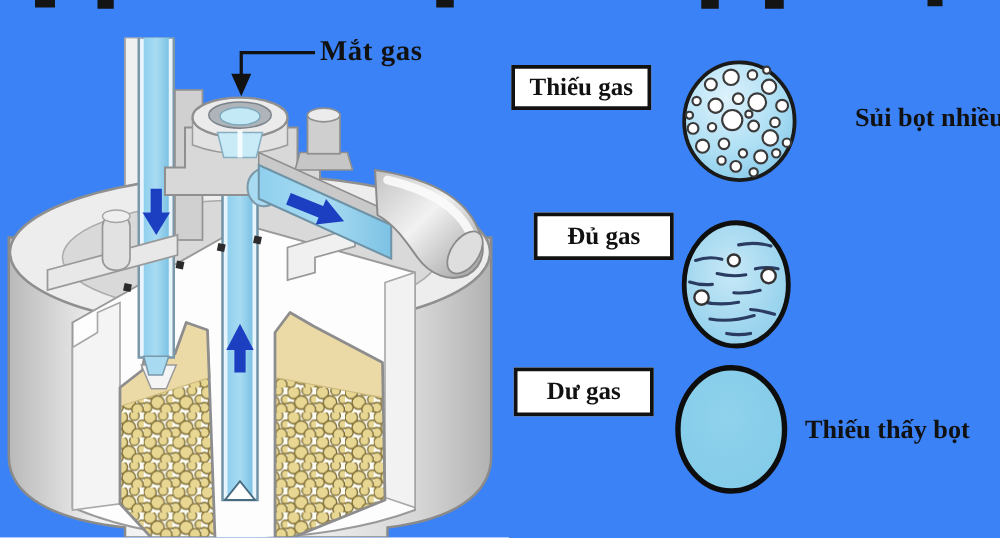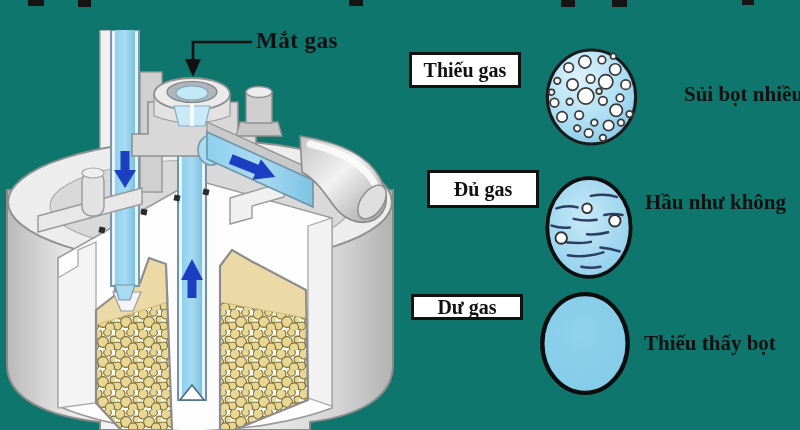--- a/index.html
+++ b/index.html
@@ -1,33 +1,33 @@
 <!DOCTYPE html>
 <html style="--liquid-blue: #a8dbf2; --liquid-blue-light: #d9eefb; --arrow-blue: #1c3fc2; --glass-light-blue: #aedff4; --glass-mid-blue: #9bd4ee; --glass-solid-blue: #7fc9e8; --bead-fill: #e8d792; --bead-outline: #7c6b33; --tan-band: #ecdaa6; --line-black: #111111;"><head>
 <meta charset="utf-8">
 <style>
   html,body{margin:0;padding:0;background:#ffffff;}
   .stage{
-    position:relative;width:800px;height:430px;background:#0f766e;overflow:hidden;
+    position:relative;width:800px;height:430px;background:#3b82f6;overflow:hidden;
     font-family:"Liberation Serif","DejaVu Serif",serif;
   }
   .frag{position:absolute;background:#141414;}
   .device-svg{position:absolute;left:0;top:30px;width:410px;height:400px;}
   .callout-label{
     position:absolute;left:256px;top:28px;font-size:23px;font-weight:bold;color:#111;
     letter-spacing:0.5px;white-space:nowrap;
   }
   .state-box{
     position:absolute;width:112px;border:3px solid #111;background:#fff;
     display:flex;align-items:center;justify-content:center;
     font-size:20px;font-weight:bold;color:#111;box-sizing:border-box;
   }
   .box-1{left:409px;top:52px;height:36px;}
   .box-2{left:411px;top:170px;height:38px;margin-left:16px;}
-  .box-3{left:411px;top:294px;height:26px;}
+  .box-3{left:411px;top:294px;height:39px;}
   .glass-svg{position:absolute;}
   .g1{left:544px;top:46px;width:95px;height:102px;}
   .g2{left:544px;top:174px;width:90px;height:107px;}
   .g3{left:539px;top:291px;width:92px;height:105px;}
   .desc{
     position:absolute;font-size:21px;font-weight:bold;color:#111;line-height:35px;white-space:nowrap;
   }
   .d1{left:648px;top:77px;margin-left:36px;}
   .d2{left:645px;top:185px;}
   .d3{left:644px;top:326px;}
@@ -270,19 +270,18 @@
           <stop offset="1" stop-color="var(--glass-solid-blue, #7fc9e8)"></stop>
       </radialGradient>
     </defs>
     <ellipse rx="44.5" ry="51.5" fill="url(#c3g)" stroke="#0d0d0d" stroke-width="4.5"></ellipse>
   </svg>
 
   <div class="desc d1">
     <span>Sủi bọt nhiều</span>
   </div>
   <div class="desc d2">
-    <span>Hầu như không</span>
   </div>
   <div class="desc d3">
     <span>Thiếu thấy bọt</span>
   </div>
 
 </div>
 
 </body></html>

